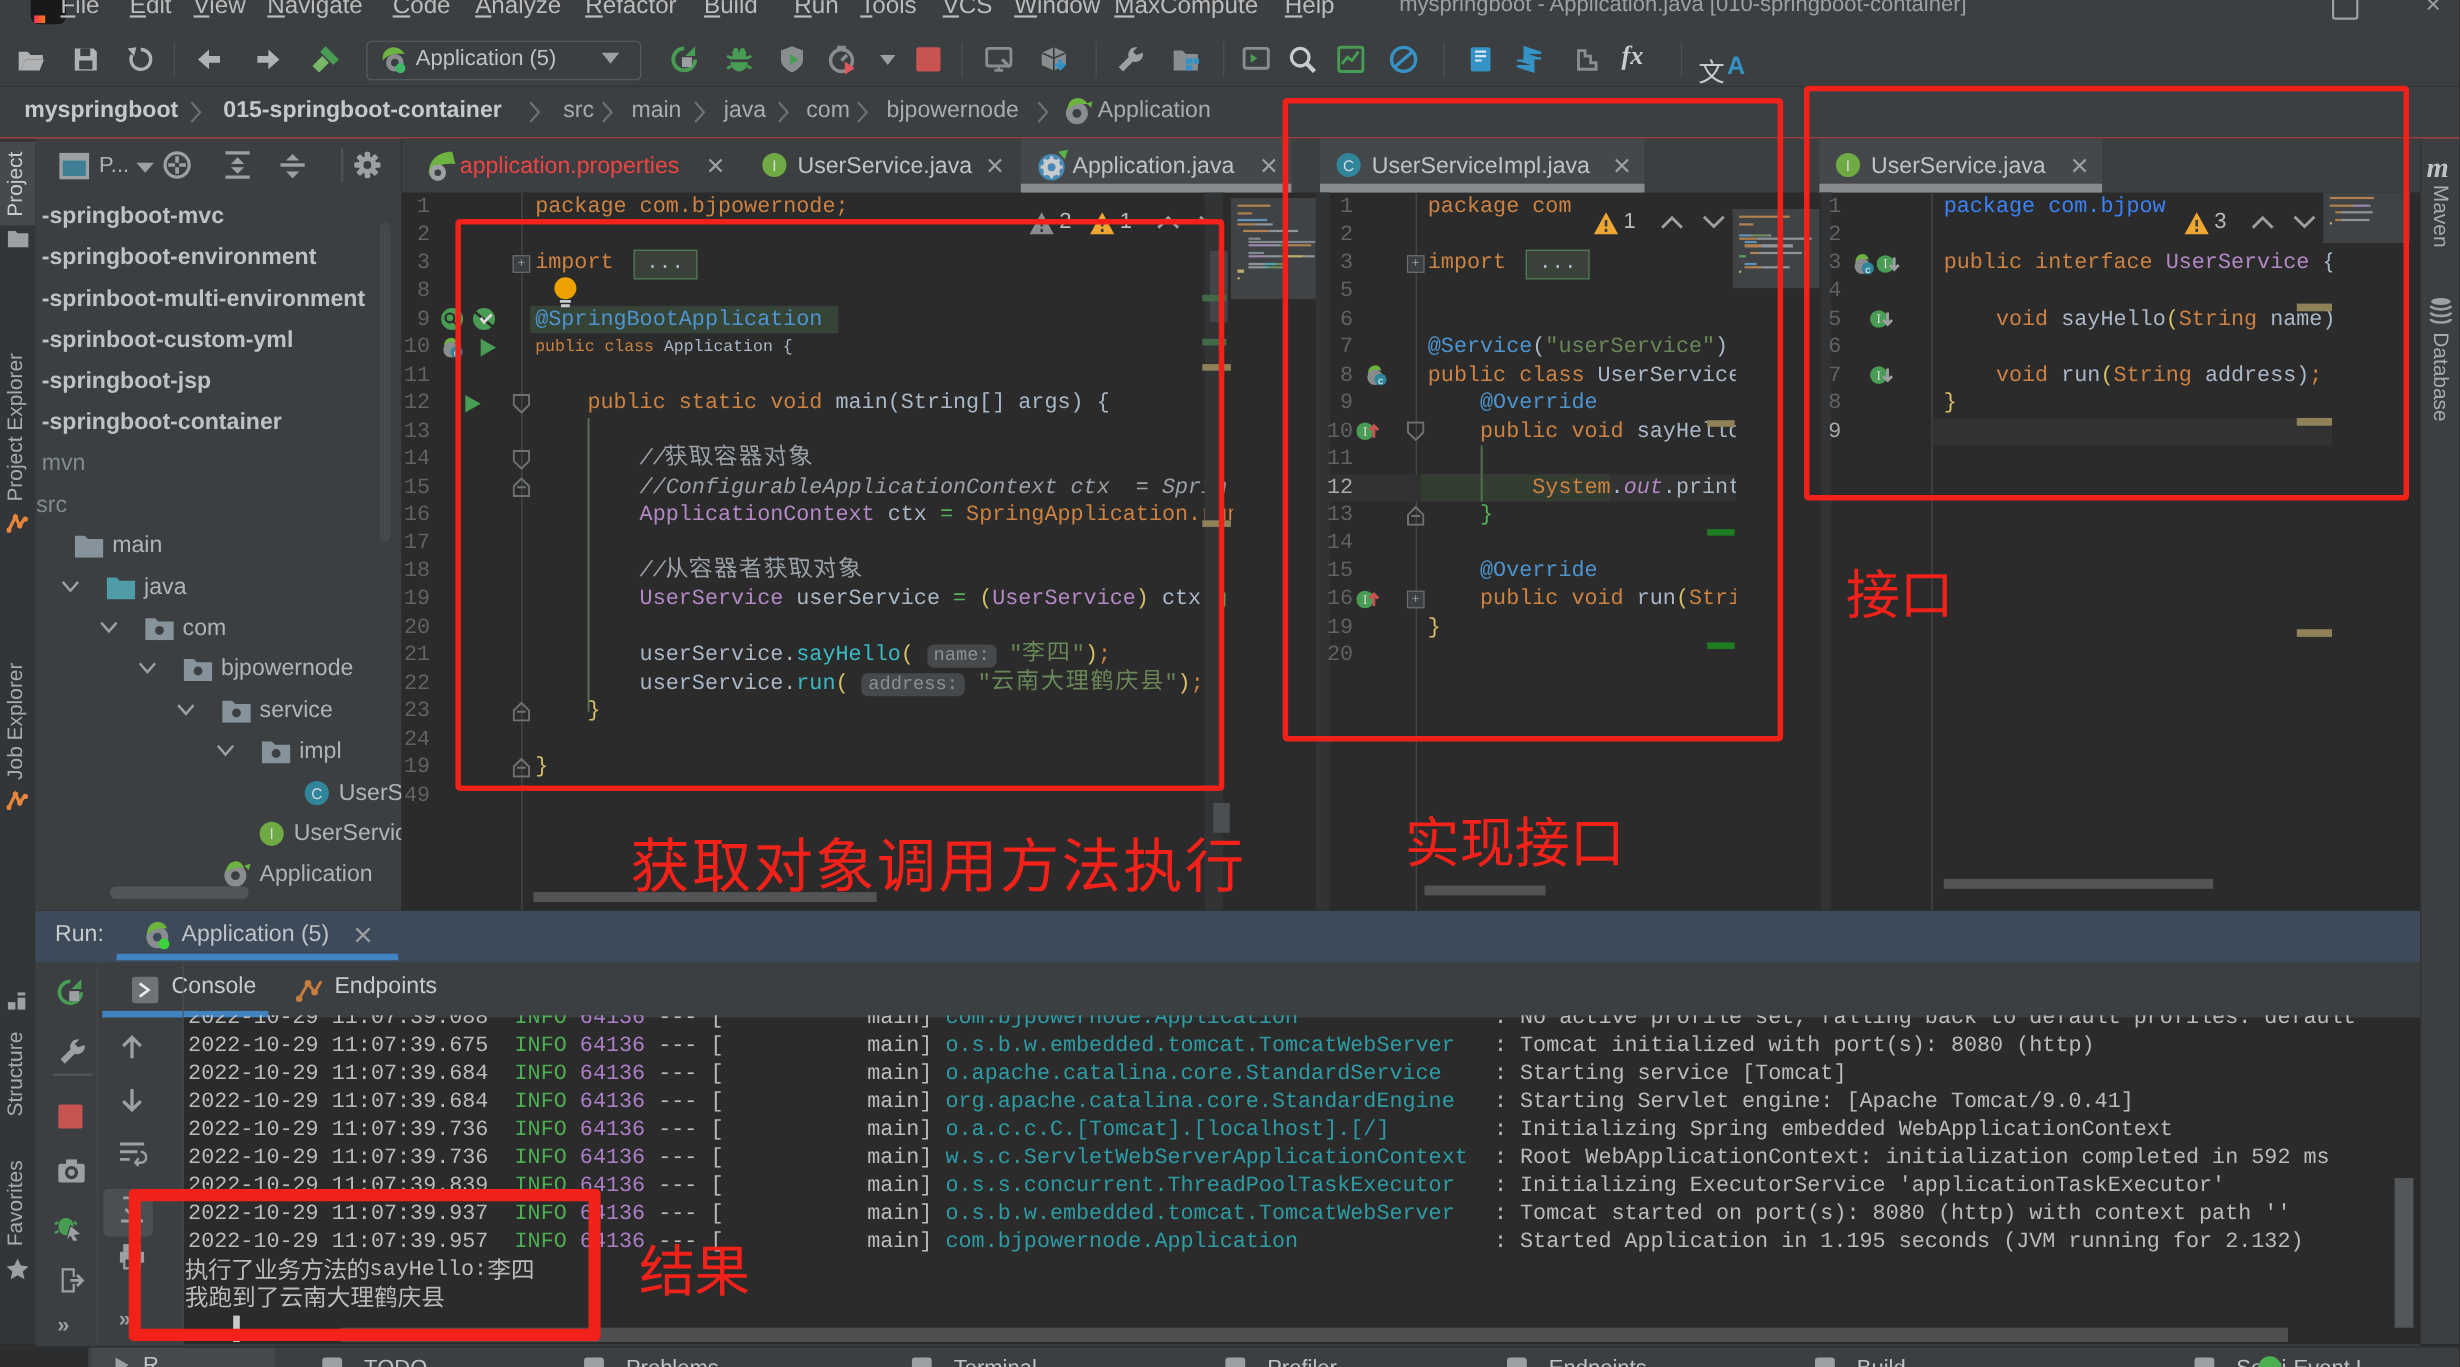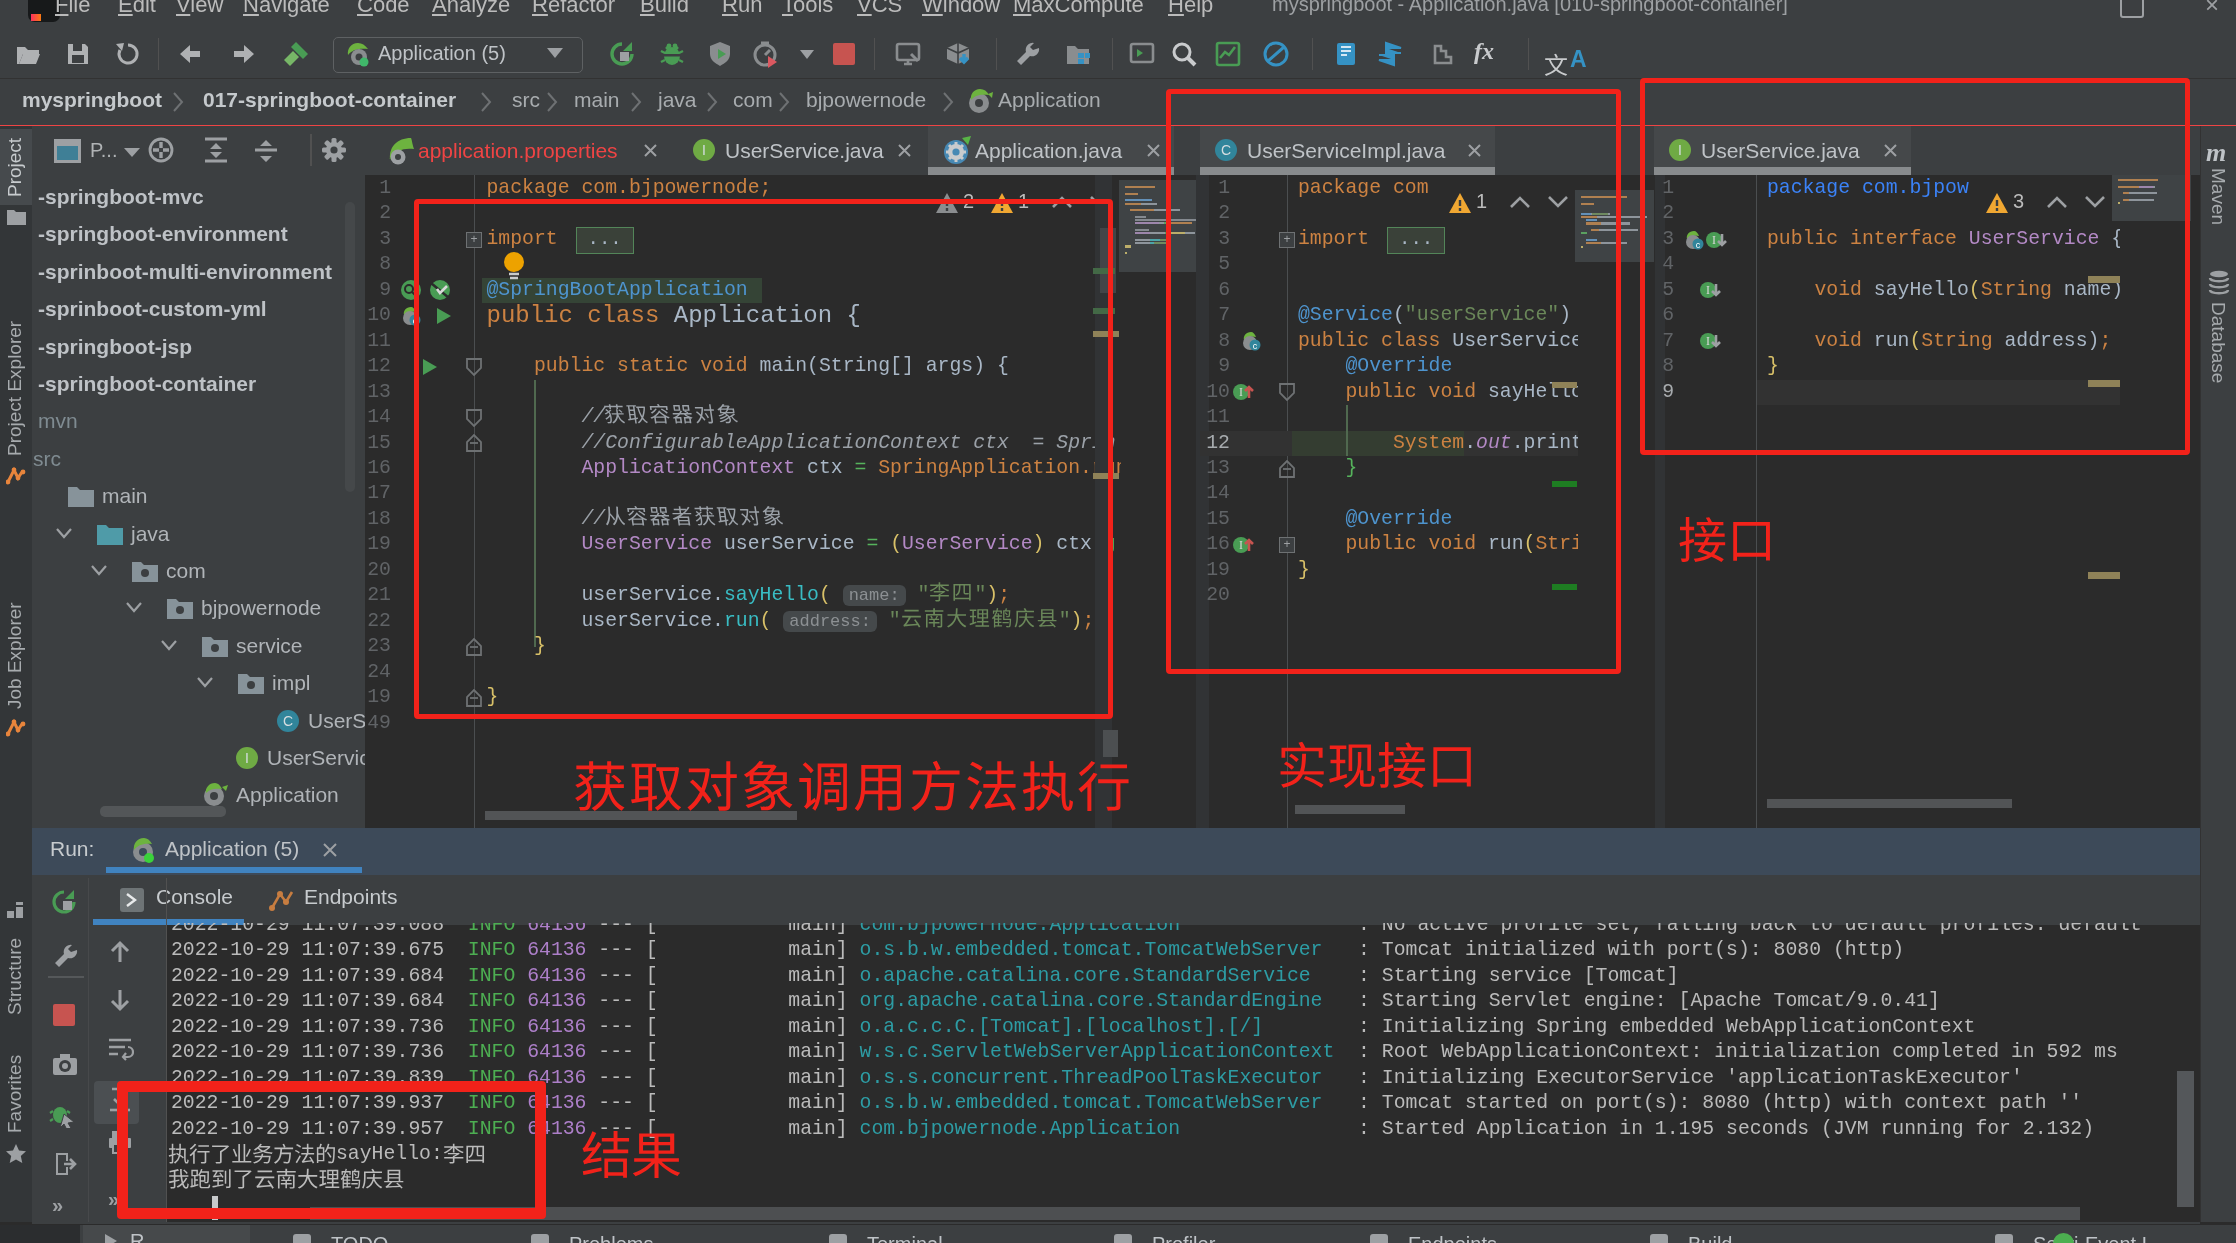--- a/index.html
+++ b/index.html
@@ -134,21 +134,21 @@
 <svg style="position:absolute;left:1428px;top:10px" width="28" height="28" viewBox="0 0 28 28">
         <path d="M7 6h6v5h5v6h5v6H7z" stroke="#8a8d8f" stroke-width="2.6" fill="none"></path>
       </svg>
 <div style="position:absolute;left:1474px;top:8px;font:italic bold 24px 'Liberation Serif',serif;color:#c9cbcd">fx</div>
 <div style="position:absolute;left:1528px;top:8px;width:1px;height:32px;background:#515151"></div>
 <div style="position:absolute;left:1570px;top:16px;font:bold 23px 'Liberation Sans',sans-serif;color:#3592c4">A</div>
 
 </div>
 <div style="position:absolute;left:0;top:79px;width:2236px;height:46px;background:#3c3f41;border-bottom:1px solid #ef4444">
 <div style="position:absolute;left:22px;top:9px;font:bold 21px 'Liberation Sans',sans-serif;color:#c5c9cc">myspringboot</div>
-<div style="position:absolute;left:203px;top:9px;font:bold 21px 'Liberation Sans',sans-serif;color:#c5c9cc">017-springboot-container</div>
+<div style="position:absolute;left:203px;top:9px;font:bold 21px 'Liberation Sans',sans-serif;color:#c5c9cc">015-springboot-container</div>
 <div style="position:absolute;left:512px;top:9px;font:21px 'Liberation Sans',sans-serif;color:#a8acaf">src</div>
 <div style="position:absolute;left:574px;top:9px;font:21px 'Liberation Sans',sans-serif;color:#a8acaf">main</div>
 <div style="position:absolute;left:658px;top:9px;font:21px 'Liberation Sans',sans-serif;color:#a8acaf">java</div>
 <div style="position:absolute;left:733px;top:9px;font:21px 'Liberation Sans',sans-serif;color:#a8acaf">com</div>
 <div style="position:absolute;left:806px;top:9px;font:21px 'Liberation Sans',sans-serif;color:#a8acaf">bjpowernode</div>
 <svg style="position:absolute;left:172px;top:12px" width="12" height="22" viewBox="0 0 12 22">
         <path d="M2 2l8 9-8 9" stroke="#6e7173" stroke-width="2" fill="none"></path>
       </svg>
 <svg style="position:absolute;left:480px;top:12px" width="12" height="22" viewBox="0 0 12 22">
         <path d="M2 2l8 9-8 9" stroke="#6e7173" stroke-width="2" fill="none"></path>
@@ -371,21 +371,21 @@
 <div style="position:absolute;left:1290px;top:49px;width:10px;height:653px;background:#313335"></div>
 <div style="position:absolute;left:0px;top:49px;width:831px;height:653px;overflow:hidden">
 <div style="position:absolute;left:108.69999999999999px;top:0;width:1px;height:653px;background:#4b4e50"></div>
 <div style="position:absolute;left:117px;top:102.7px;width:280px;height:25.46px;background:#354436"></div>
 <div style="position:absolute;left:114px;top:0;width:642px;height:653px;overflow:hidden">
 <div style="position:absolute;left:55.0px;top:205px;width:2px;height:267px;background:#50694f"></div>
 <div class="mono" style="position:absolute;left:7.5px;top:0.9px;height:25.46px;line-height:25.46px;font-size:19.8px;white-space:pre"><span style="color:#cc8242">package com.bjpowernode;</span></div>
 <div class="mono" style="position:absolute;left:7.5px;top:51.8px;height:25.46px;line-height:25.46px;font-size:19.8px;white-space:pre"><span style="color:#cc8242">import </span></div>
 <div class="mono" style="position:absolute;left:96.65999999999997px;top:51.8px;width:56px;height:25px;background:#3a4139;border:1px solid #538559;color:#a9b7c6;font-size:19px;text-align:center;line-height:23px">...</div>
 <div class="mono" style="position:absolute;left:7.5px;top:102.7px;height:25.46px;line-height:25.46px;font-size:19.8px;white-space:pre"><span style="color:#4e94ce">@SpringBootApplication</span></div>
-<div class="mono" style="position:absolute;left:7.5px;top:128.2px;height:25.46px;line-height:25.46px;font-size:24px;white-space:pre"><span style="color:#cc8242">public class </span><span style="color:#a9b7c6">Application {</span></div>
+<div class="mono" style="position:absolute;left:7.5px;top:128.2px;height:25.46px;line-height:25.46px;font-size:15px;white-space:pre"><span style="color:#cc8242">public class </span><span style="color:#a9b7c6">Application {</span></div>
 <div class="mono" style="position:absolute;left:7.5px;top:179.1px;height:25.46px;line-height:25.46px;font-size:19.8px;white-space:pre"><span style="color:#a9b7c6">    </span><span style="color:#cc8242">public static void </span><span style="color:#a9b7c6">main</span><span style="color:#a9b7c6">(String[] args) {</span></div>
 <div class="mono" style="position:absolute;left:7.5px;top:230.0px;height:25.46px;line-height:25.46px;font-size:19.8px;white-space:pre"><span style="color:#a9b7c6">        </span><span style="color:#9ba1a8;font-style:italic">//</span><svg style="overflow:visible;vertical-align:baseline" width="136" height="17" fill="#9ba1a8">
               <g transform="translate(0.0,16.8) scale(0.02100,-0.02100) skewX(-8)">
                 <path d="M709 554C761 518 819 465 846 427L900 468C872 506 812 557 760 590ZM608 596V448L607 413H373V343H601C584 220 527 78 345 -34C364 -47 388 -66 401 -82C551 11 621 125 653 238C704 94 784 -17 904 -78C914 -59 937 -32 954 -18C815 43 729 176 685 343H942V413H678V448V596ZM633 840V760H373V840H299V760H62V692H299V610H373V692H633V615H707V692H942V760H707V840ZM325 590C304 566 278 541 248 517C221 548 186 578 143 606L94 566C136 538 168 509 193 478C146 447 93 418 41 396C55 383 76 361 86 346C135 368 184 395 230 425C246 396 257 365 264 334C215 265 119 190 39 156C55 142 74 117 84 99C148 134 221 192 275 251L276 211C276 109 268 38 244 9C236 -1 227 -6 213 -7C191 -10 153 -10 108 -7C121 -26 130 -53 131 -74C172 -76 209 -76 242 -70C264 -67 282 -57 295 -42C335 5 346 93 346 207C346 296 337 384 287 465C325 494 359 525 386 556Z"></path>
               </g>
               <g transform="translate(22.6,16.8) scale(0.02100,-0.02100) skewX(-8)">
                 <path d="M850 656C826 508 784 379 730 271C679 382 645 513 623 656ZM506 728V656H556C584 480 625 323 688 196C628 100 557 26 479 -23C496 -37 517 -62 528 -80C602 -29 670 38 727 123C777 42 839 -24 915 -73C927 -54 950 -27 967 -14C886 34 821 104 770 192C847 329 903 503 929 718L883 730L870 728ZM38 130 55 58 356 110V-78H429V123L518 140L514 204L429 190V725H502V793H48V725H115V141ZM187 725H356V585H187ZM187 520H356V375H187ZM187 309H356V178L187 152Z"></path>
               </g>
               <g transform="translate(45.2,16.8) scale(0.02100,-0.02100) skewX(-8)">
                 <path d="M331 632C274 559 180 488 89 443C105 430 131 400 142 386C233 438 336 521 402 609ZM587 588C679 531 792 445 846 388L900 438C843 495 728 577 637 631ZM495 544C400 396 222 271 37 202C55 186 75 160 86 142C132 161 177 182 220 207V-81H293V-47H705V-77H781V219C822 196 866 174 911 154C921 176 942 201 960 217C798 281 655 360 542 489L560 515ZM293 20V188H705V20ZM298 255C375 307 445 368 502 436C569 362 641 304 719 255ZM433 829C447 805 462 775 474 748H83V566H156V679H841V566H918V748H561C549 779 529 817 510 847Z"></path>

